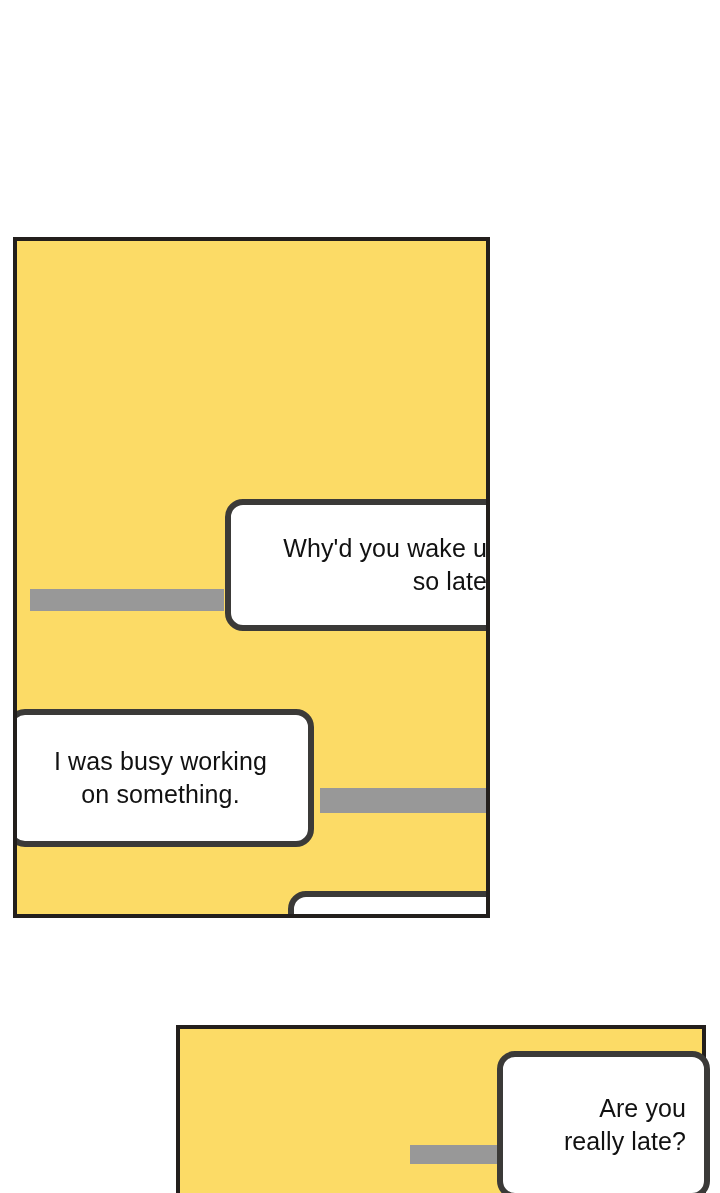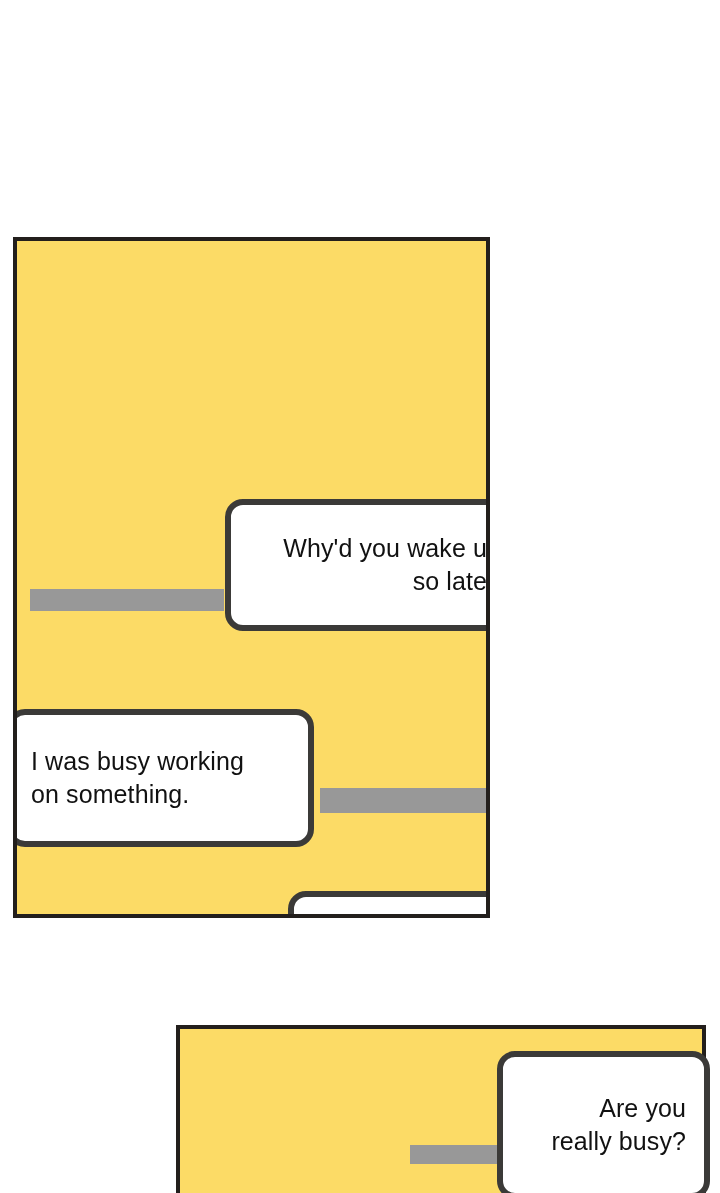--- a/index.html
+++ b/index.html
@@ -65,21 +65,21 @@
     font-size: 25px;
     line-height: 1.32;
     letter-spacing: 0.1px;
   }
   .bubble .bubble-text {
     width: 100%;
     padding: 0 18px;
     white-space: pre-line;
   }
   .align-right .bubble-text { text-align: right; }
-  .align-left  .bubble-text { text-align: left; }
+  .align-left  .bubble-text { text-align: center; }
 
   
   #bubble-1 {
     left: 208px;
     top: 258px;
     width: 300px;
     height: 132px;
   }
   
   #bubble-2 {
@@ -133,16 +133,16 @@
     </div>
 
   </div>
 
   <div id="panel-2" class="panel"></div>
 
   <div id="speed-bar-5" class="speed-bar"></div>
 
   <div id="bubble-5" class="bubble align-right">
     <span class="bubble-text">Are you
-really busy?</span>
+really late?</span>
   </div>
 
 </div>
 
 </body></html>

